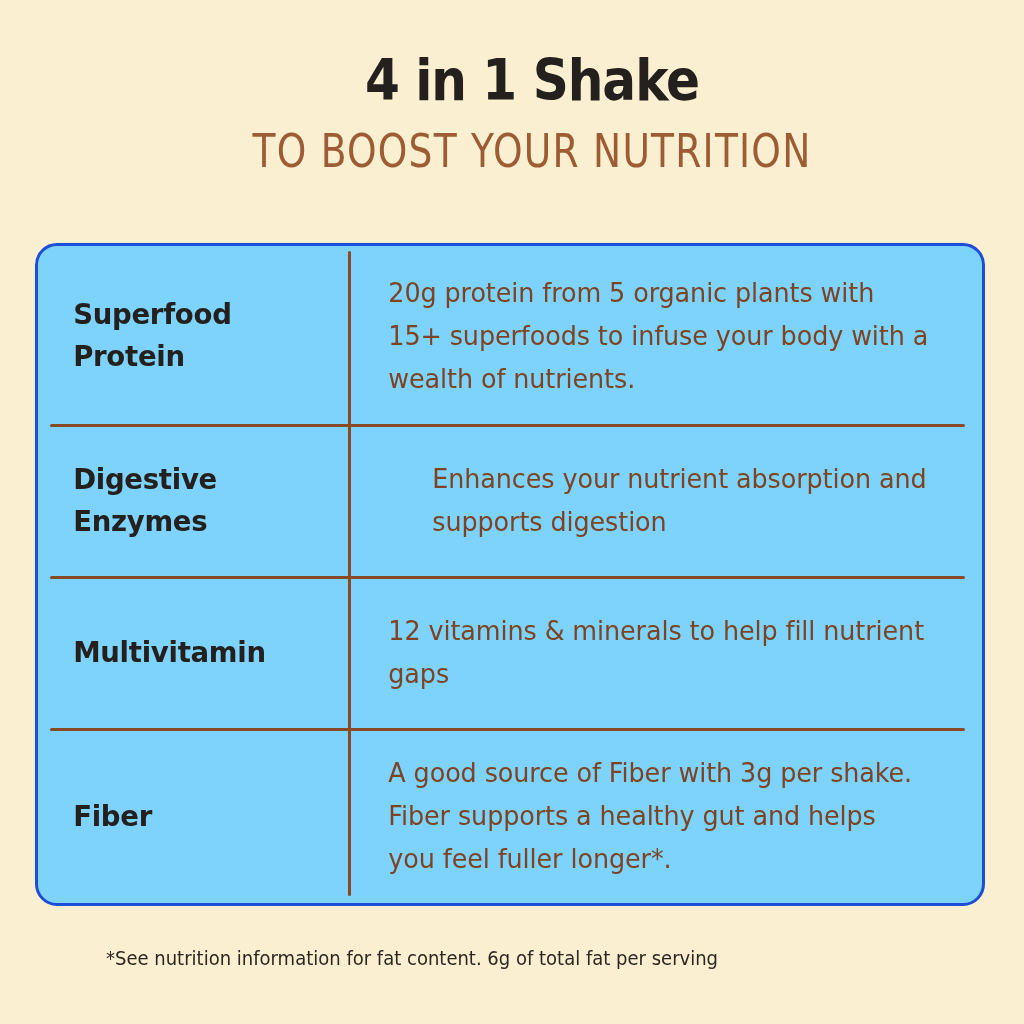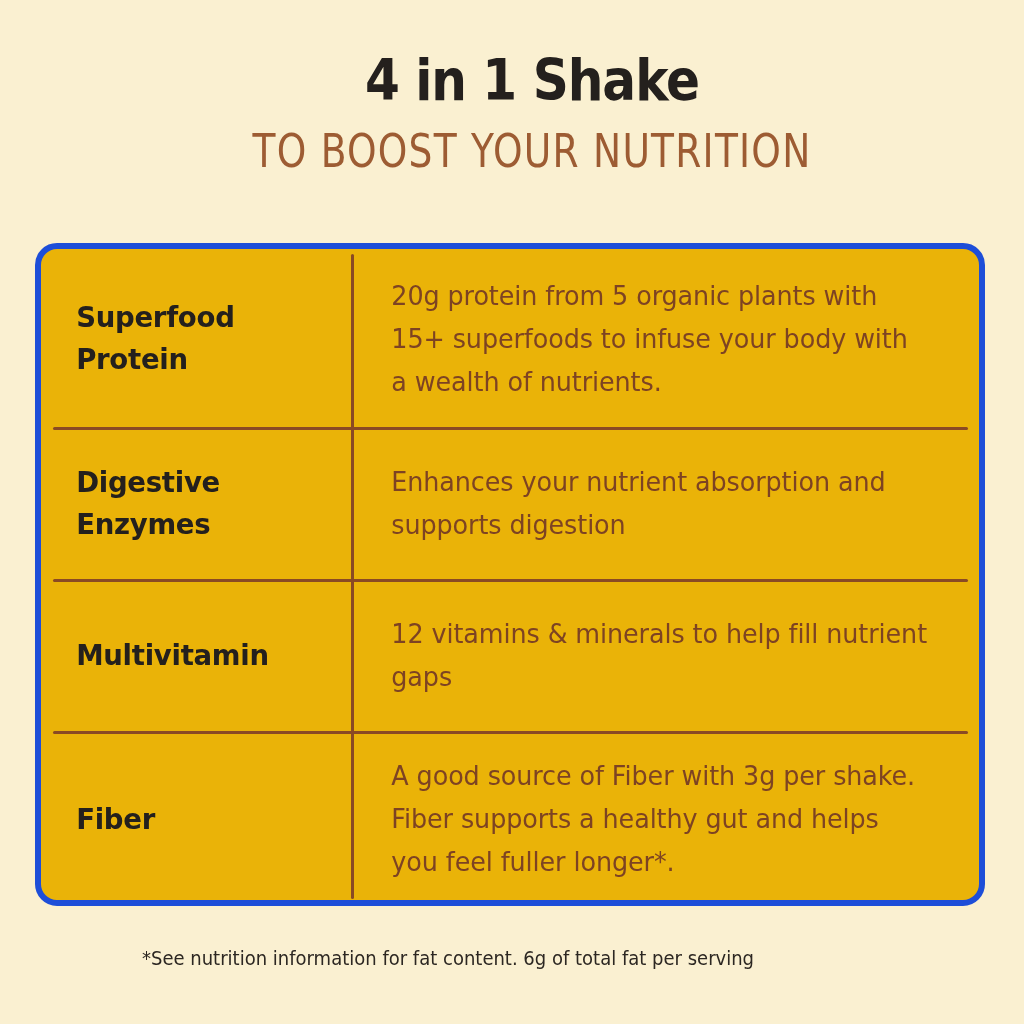--- a/index.html
+++ b/index.html
@@ -48,22 +48,22 @@
   }
 
   
   .card {
     position: absolute;
     left: 35px;
     top: 243px;
     width: 950px;
     height: 663px;
     box-sizing: border-box;
-    background: #eab308;
-    border: 6px solid #1d4ed8;
+    background: #7dd3fc;
+    border: 3px solid #1d4ed8;
     border-radius: 22px;
   }
 
   
   .v-divider {
     position: absolute;
     left: 310px;
     top: 5px;
     width: 3px;
     height: 645px;
@@ -79,21 +79,21 @@
     height: 100%;
   }
   .row {
     position: absolute;
     left: 0;
     width: 100%;
     display: flex;
     align-items: center;
   }
   .row-0 { top: 0px;   height: 178px; }
-  .row-1 { top: 178px; height: 152px; }
+  .row-1 { top: 178px; height: 152px; gap: 44px; }
   .row-2 { top: 330px; height: 152px; }
   .row-3 { top: 482px; height: 175px; }
 
   
   .h-divider {
     position: absolute;
     left: 12px;
     width: 915px;
     height: 3px;
     background: #8a4a24;
@@ -137,21 +137,20 @@
     position: absolute;
     left: 0;
     top: 945px;
     width: 824px;
     text-align: center;
     font-family: "DejaVu Sans", sans-serif;
     font-size: 20px;
     line-height: 26px;
     font-weight: 400;
     color: #2c2722;
-    padding-left: 36px;
   }
   .footnote span {
     display: inline-block;
     transform: scaleX(0.90);
   }
 </style>
 </head>
 <body>
 
 <div class="header">

